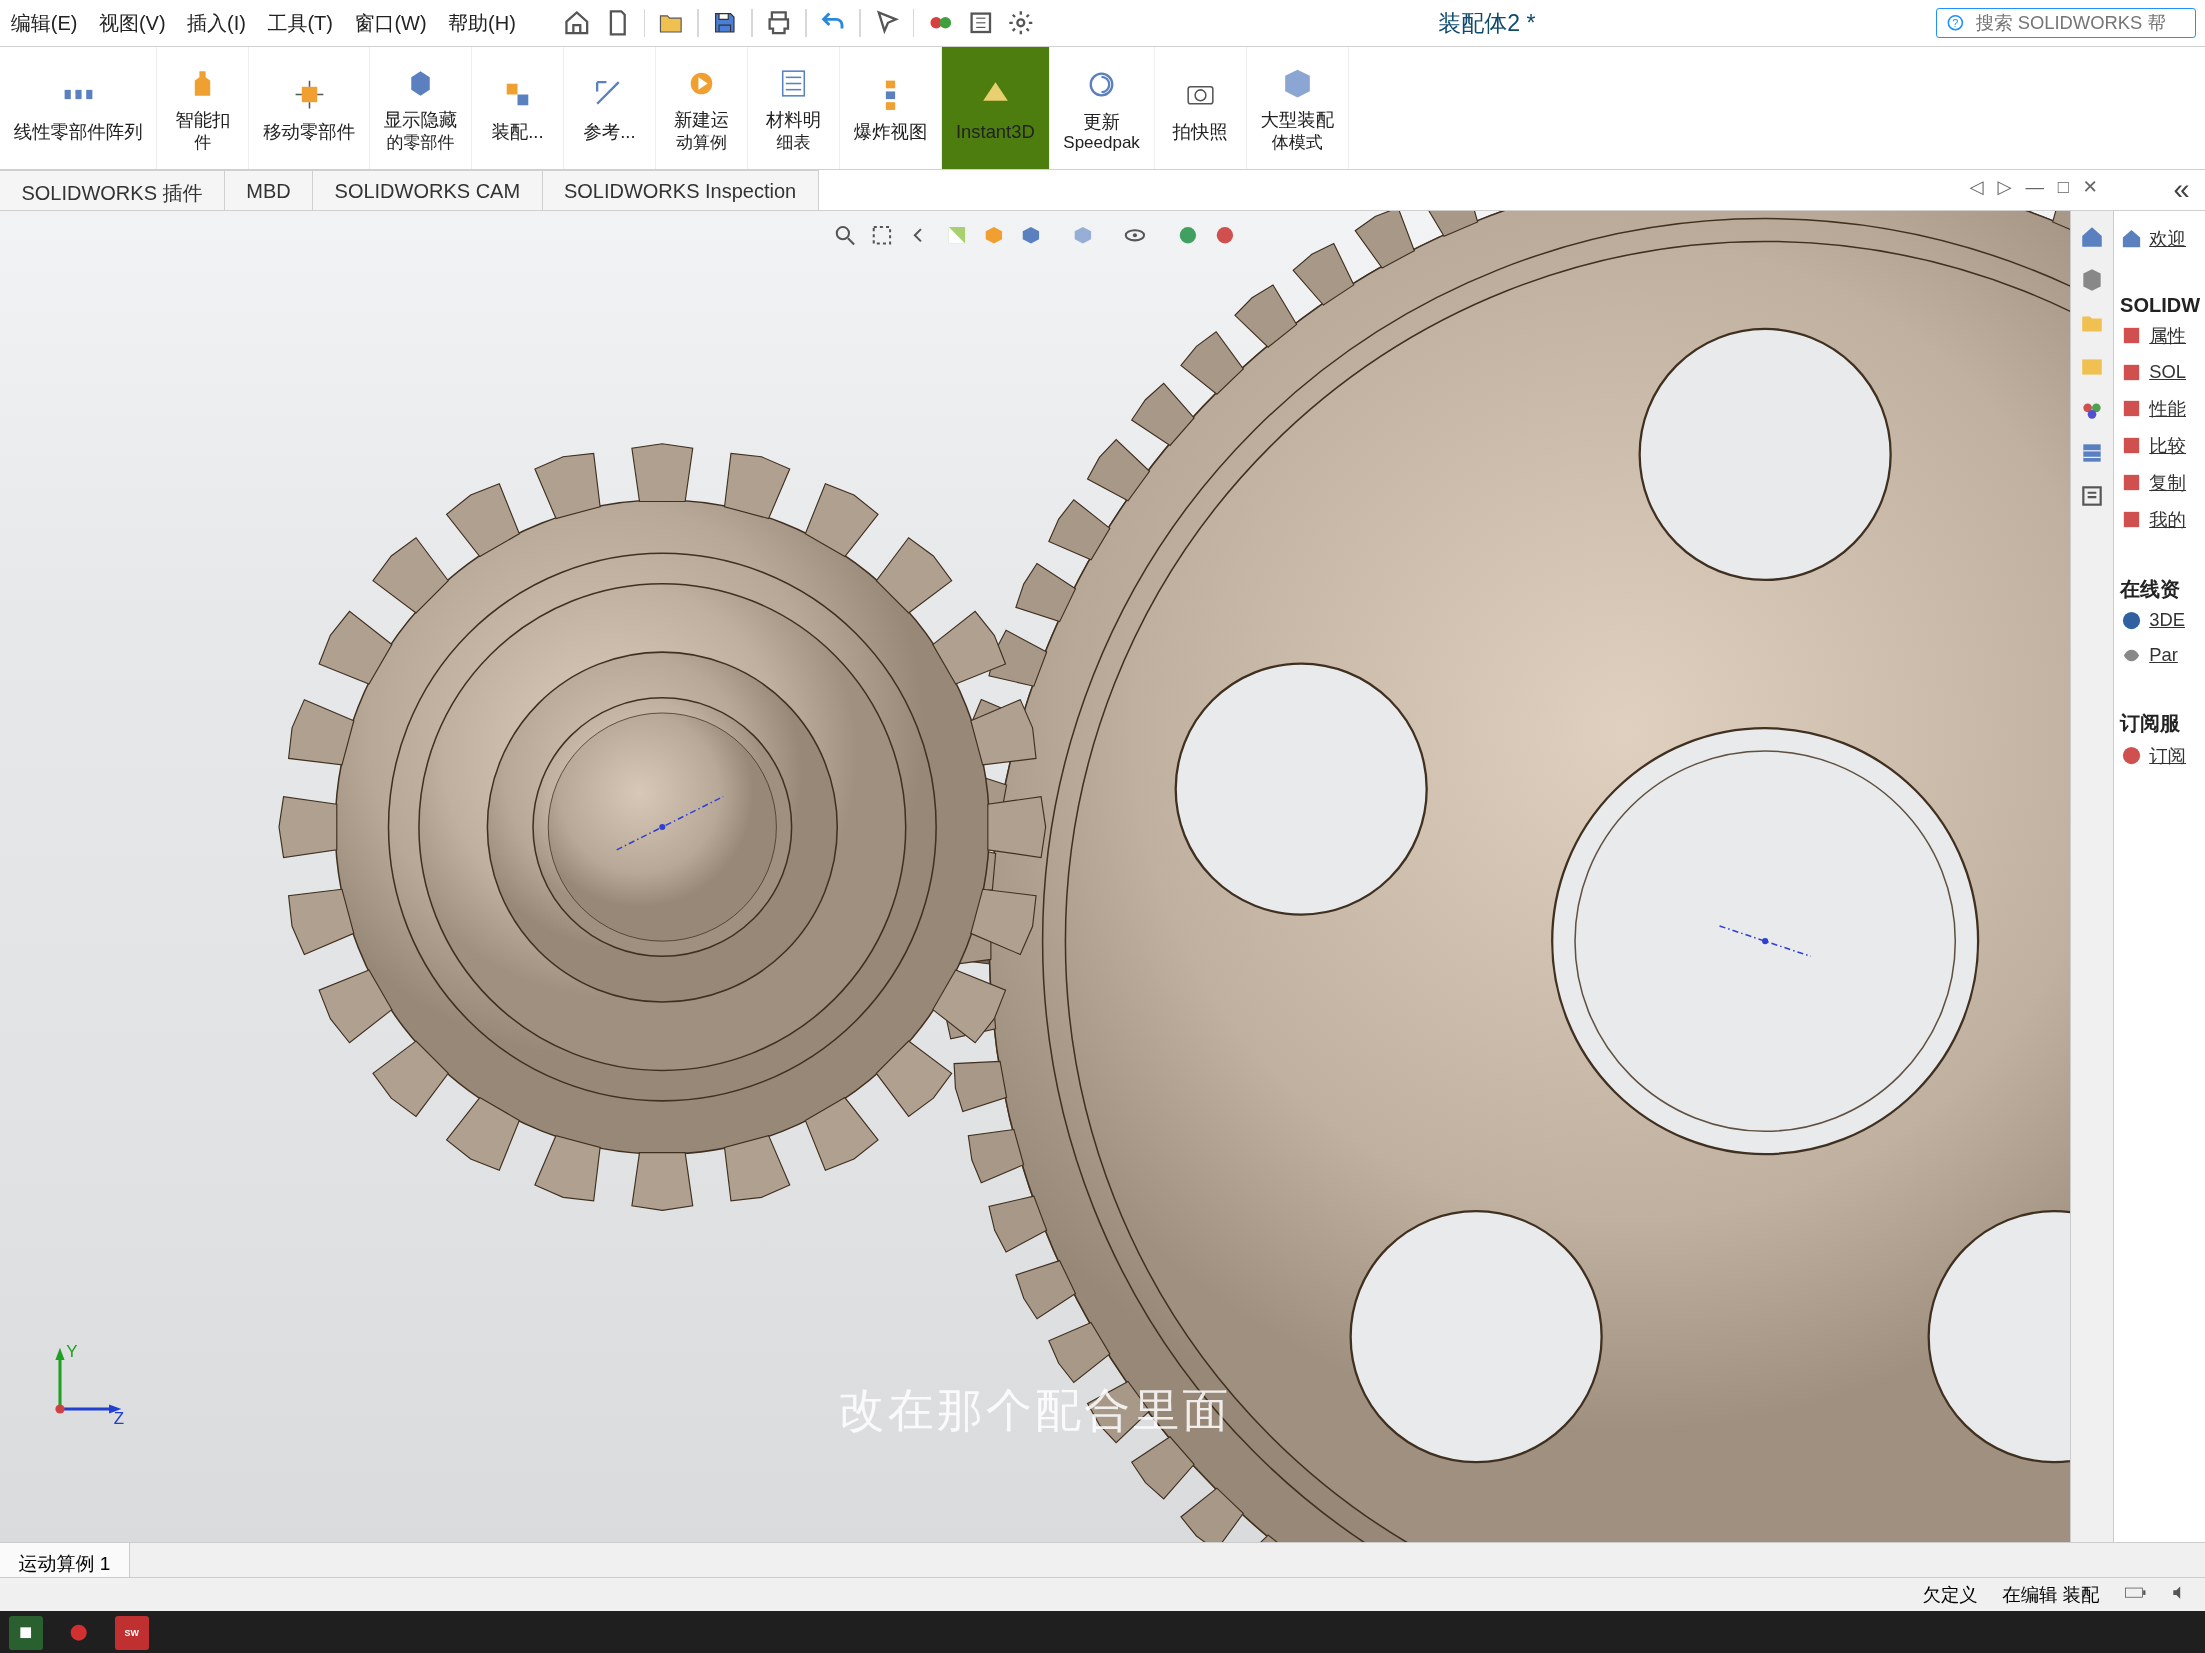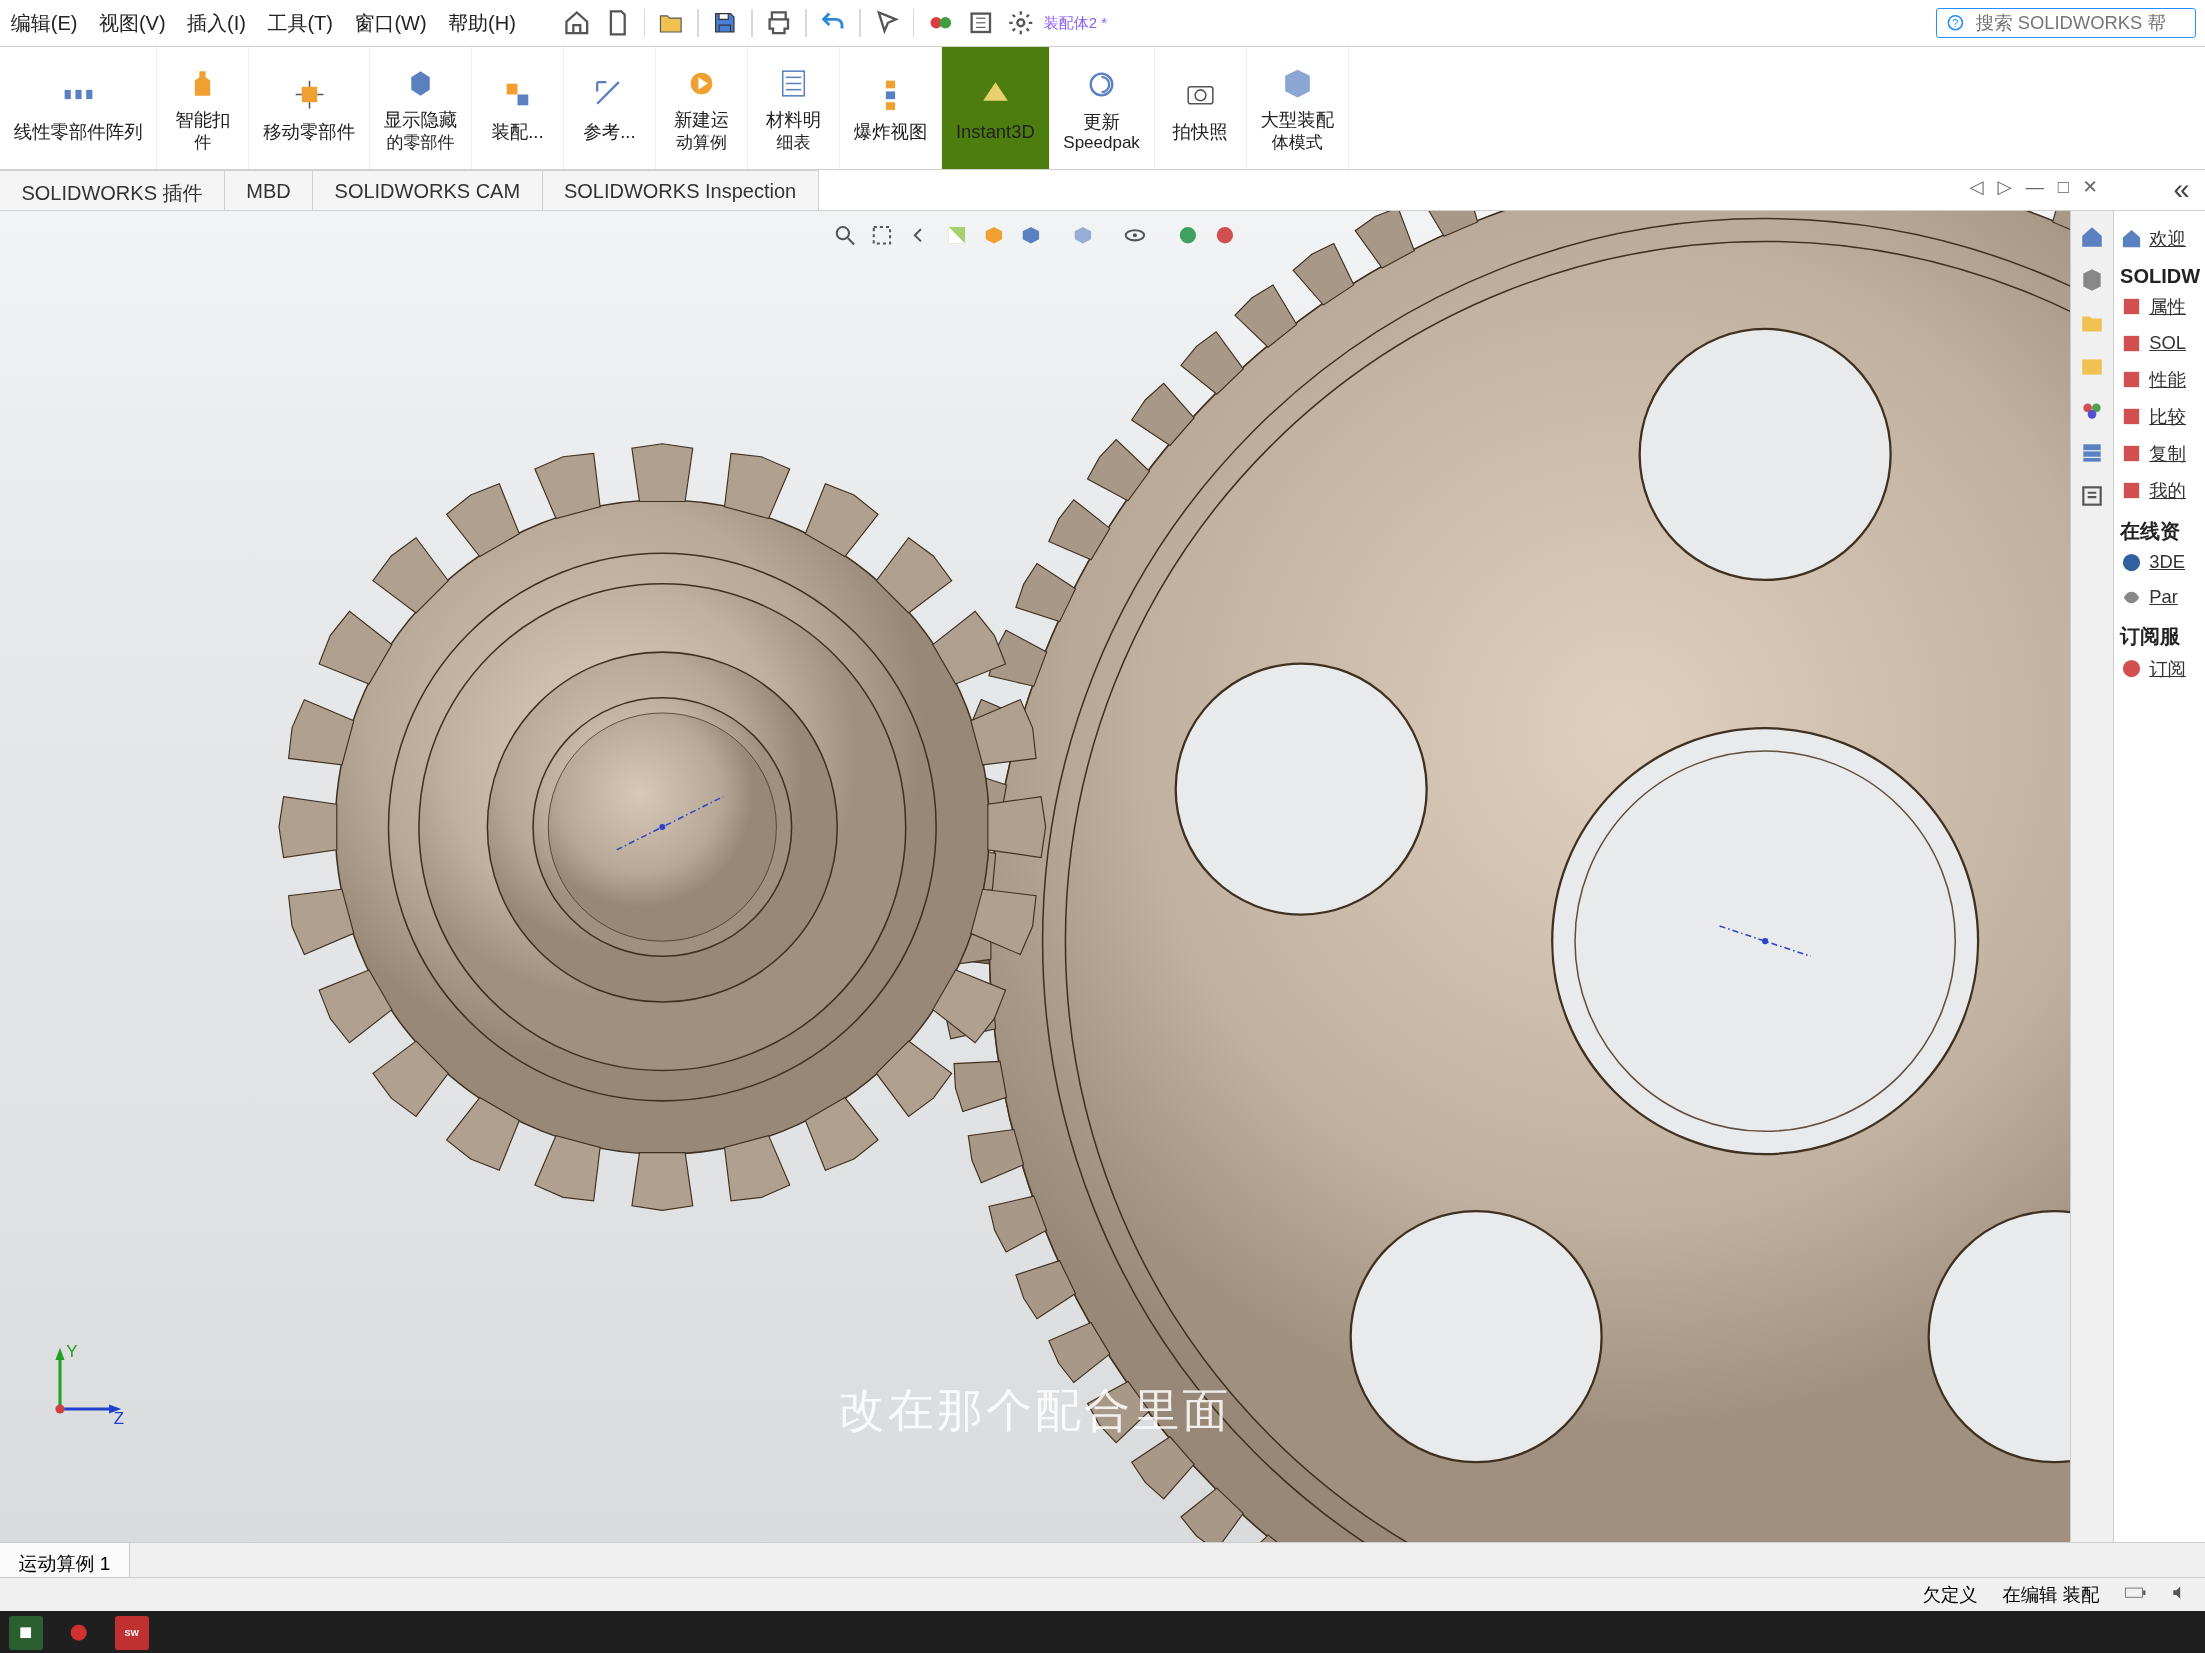--- a/index.html
+++ b/index.html
@@ -7,21 +7,21 @@
 .app { display: flex; flex-direction: column; height: 1654px; width: 2205px; position: relative; }
 
 
 .menubar { display: flex; align-items: center; height: 47px; background: #fff; padding: 0 3.1px; gap: 6.1px; border-bottom: 0.8px solid #d0d0d0; }
 .menubar .menu-item { padding: 6.1px 7.7px; font-size: 20px; color: #222; cursor: pointer; }
 .menubar .pin { margin-left: 6.1px; color: #2c88d9; font-size: 21.4px; }
 .menubar .toolbar-icons { display: flex; align-items: center; gap: 6.1px; margin-left: 18.4px; }
 .tb-btn { display: inline-flex; align-items: center; justify-content: center; width: 34px; height: 34px; }
 .tb-btn svg { width: 27.6px; height: 27.6px; }
 .tb-sep { width: 1.5px; height: 27.6px; background: #d8d8d8; margin: 0 3.1px; }
-.title-center { flex: 1; font-size: 15px; color: #8b5cf6; }
+.title-center { flex: 1; text-align: center; font-size: 23px; color: #0c4a6e; }
 .search-box { display: flex; align-items: center; border: 1.5px solid #1e90ff; border-radius: 3.1px; padding: 3.1px 9.2px; width: 260px; margin-right: 6.1px; }
 .search-box svg { width: 21.4px; height: 21.4px; }
 .search-box input { border: none; outline: none; font-size: 18.4px; width: 100%; margin-left: 11px; color: #888; }
 
 
 .ribbon { display: flex; height: 123px; background: #fff; border-bottom: 0.8px solid #d0d0d0; }
 .ribbon-item { display: flex; flex-direction: column; align-items: center; justify-content: center; padding: 6.1px 13.8px; border-right: 0.8px solid #eee; min-width: 92px; }
 .ribbon-item.active { background: #4d7c0f; }
 .ribbon-icon { width: 43px; height: 43px; margin-bottom: 4.6px; display: flex; align-items: center; justify-content: center; }
 .ribbon-icon svg { width: 37px; height: 37px; }
@@ -46,21 +46,21 @@
 
 
 .side-strip { width: 43px; background: #f0f0f0; border-left: 0.8px solid #ccc; display: flex; flex-direction: column; align-items: center; padding-top: 9.2px; gap: 9.2px; }
 .side-strip .strip-btn { width: 34px; height: 34px; display: flex; align-items: center; justify-content: center; border-radius: 2.3px; }
 .side-strip svg { width: 26px; height: 26px; }
 
 
 .task-pane { width: 92px; background: #fff; border-left: 0.8px solid #ccc; padding: 9.2px 6.1px; font-size: 18.4px; overflow: hidden; }
 .tp-row { display: flex; align-items: center; gap: 6.1px; padding: 6.1px 0; color: #333; text-decoration: underline; }
 .tp-row svg { width: 23px; height: 23px; flex-shrink: 0; }
-.tp-section { font-weight: bold; margin-top: 8px; font-size: 20px; color: #222; }
+.tp-section { font-weight: bold; margin-top: 37px; font-size: 20px; color: #222; }
 
 
 .triad { position: absolute; left: 37px; bottom: 107px; z-index: 10; }
 
 
 .bottom-tabs { height: 35px; background: #f0f0f0; border-top: 0.8px solid #ccc; display: flex; align-items: stretch; }
 .bottom-tab { padding: 7.7px 18.4px; font-size: 19px; border-right: 0.8px solid #ccc; background: #fafafa; }
 
 
 .statusbar { height: 34px; background: #f0f0f0; border-top: 0.8px solid #ccc; display: flex; align-items: center; justify-content: flex-end; padding: 0 15.3px; font-size: 18.4px; gap: 24.5px; }

